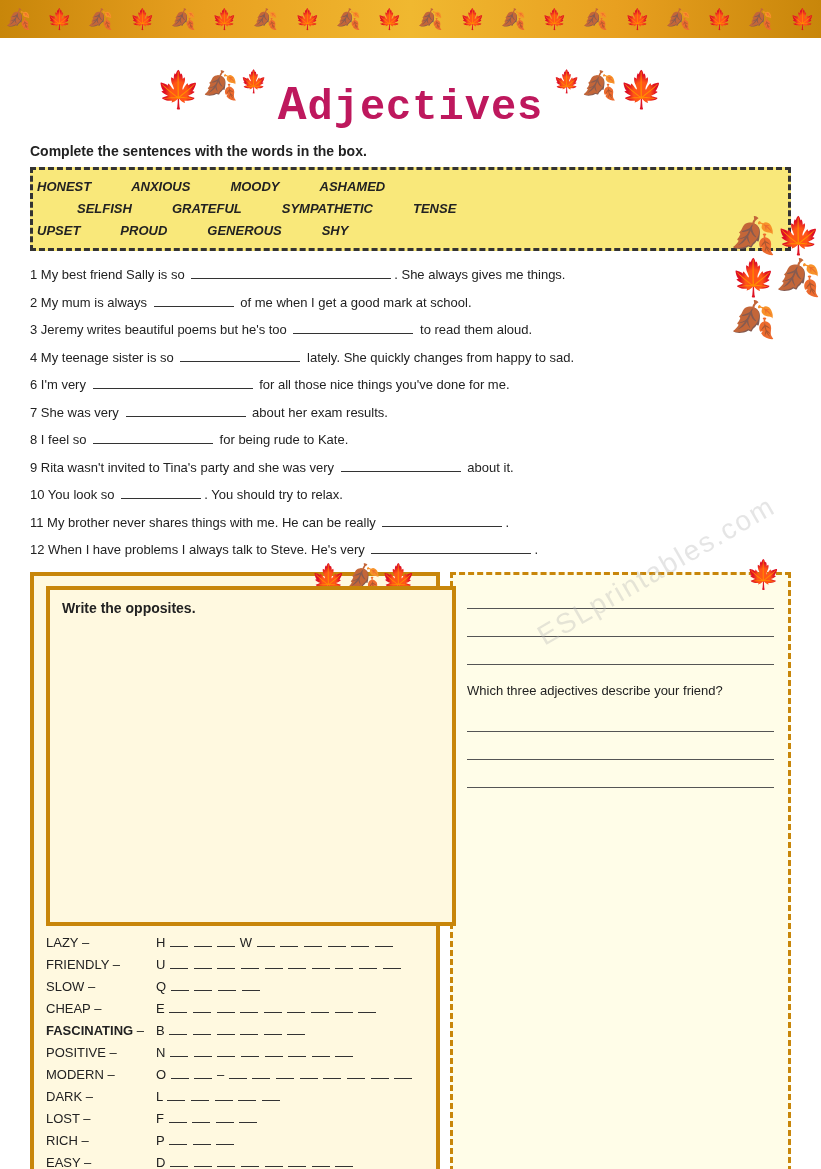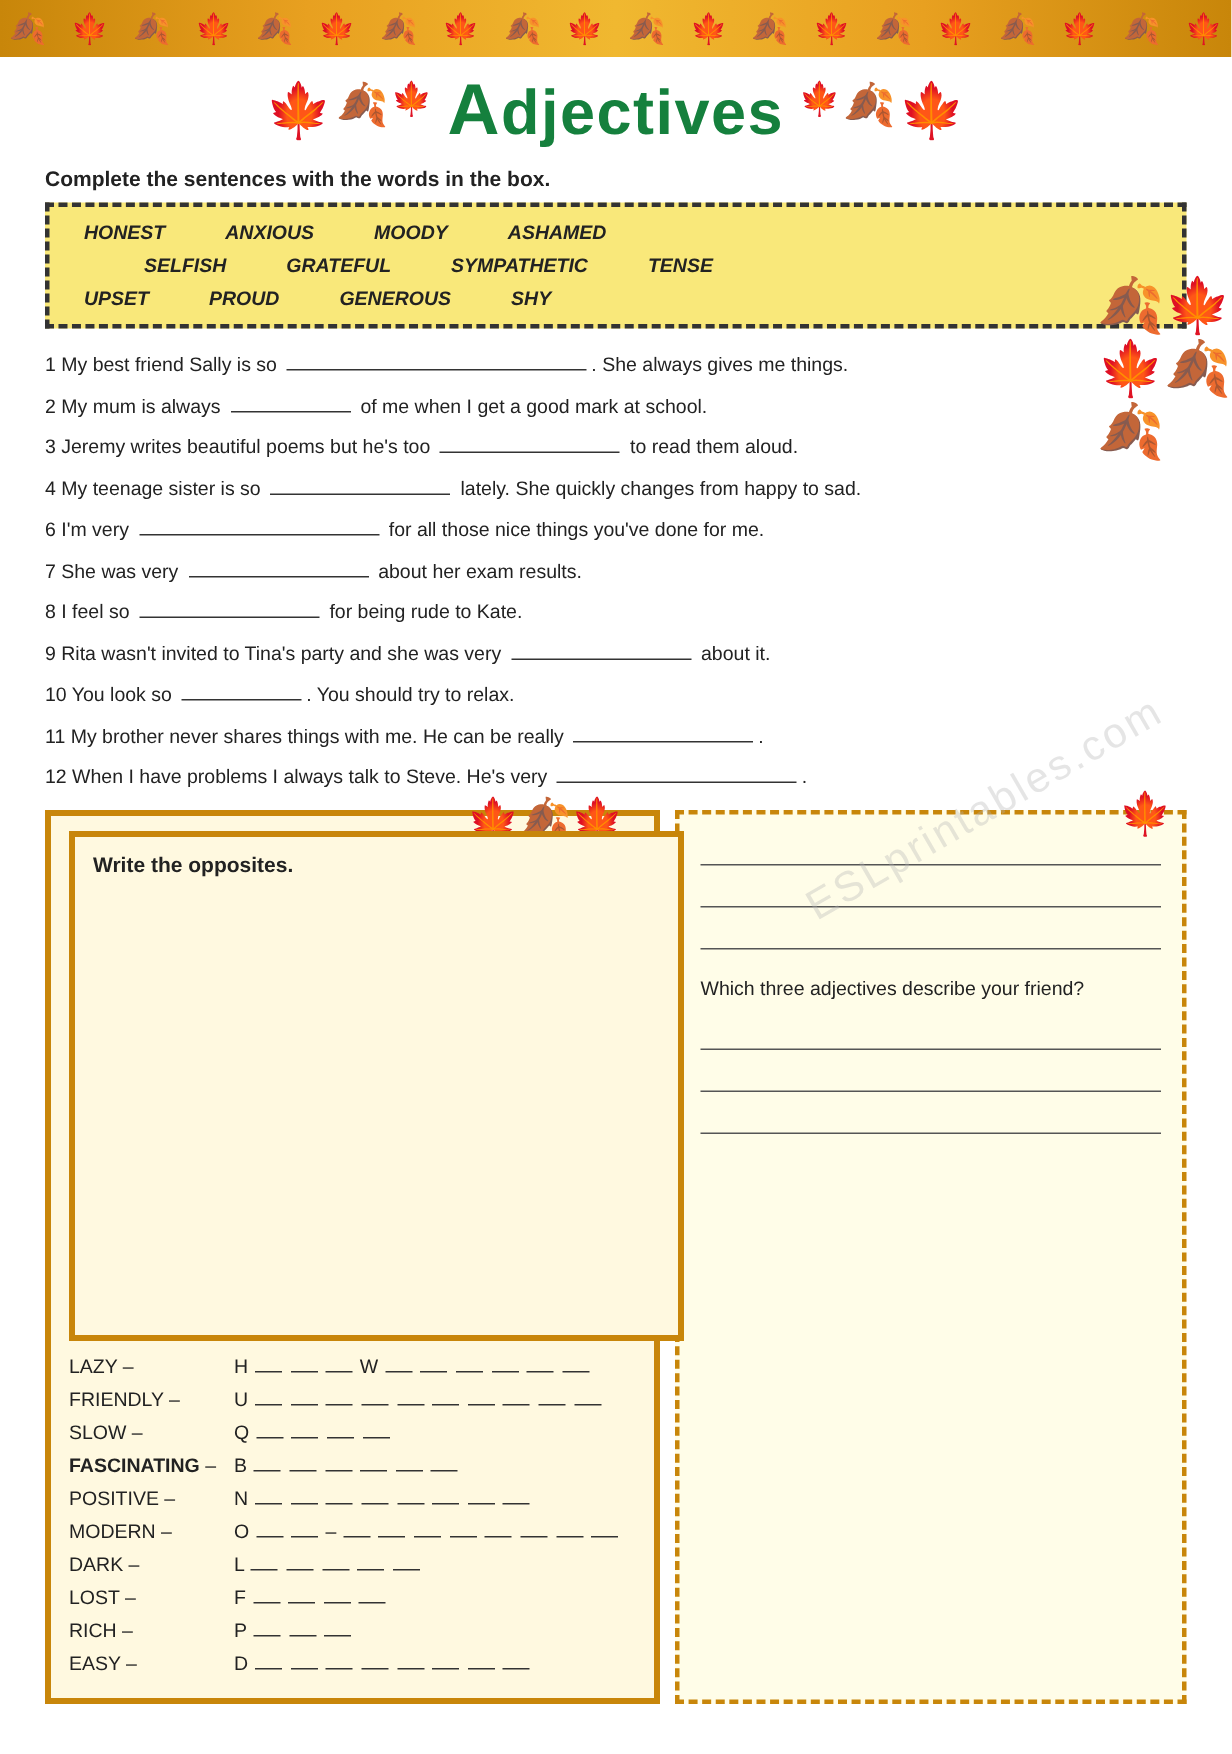--- a/index.html
+++ b/index.html
@@ -52,23 +52,24 @@
       margin-right: 10px;
     }
     .title-leaves-right {
       display: flex;
       gap: 2px;
       margin-left: 10px;
     }
     .title-text {
       font-size: 42px;
       font-weight: bold;
-      font-family: Liberation Sans, sans-serif;
-      color: #15803d;
+      font-family: Liberation Mono, monospace;
+      color: #be185d;
       letter-spacing: 1px;
+      margin-top: 33px;
     }
     .title-text span.cap {
       font-size: 48px;
     }
 
     
     .main-content {
       padding: 8px 30px 10px 30px;
     }
 
@@ -76,21 +77,21 @@
       font-weight: bold;
       font-size: 14px;
       margin-bottom: 8px;
       font-family: Arial, sans-serif;
     }
 
     
     .word-box {
       border: 3px dashed #333;
       background: #f9e87a;
-      padding: 6px 23px;
+      padding: 6px 4px;
       margin-bottom: 14px;
       font-style: italic;
       font-weight: bold;
       font-family: Arial, sans-serif;
       font-size: 13px;
       line-height: 1.7;
     }
     .word-box .word-row {
       display: flex;
       justify-content: flex-start;
@@ -351,20 +352,24 @@
       <div class="opposite-row">
         <span class="opposite-word">FRIENDLY –</span>
         <span class="opposite-hint">U <span class="dash-blank"></span> <span class="dash-blank"></span> <span class="dash-blank"></span> <span class="dash-blank"></span> <span class="dash-blank"></span> <span class="dash-blank"></span> <span class="dash-blank"></span> <span class="dash-blank"></span> <span class="dash-blank"></span> <span class="dash-blank"></span></span>
       </div>
 
       <div class="opposite-row">
         <span class="opposite-word">SLOW –</span>
         <span class="opposite-hint">Q <span class="dash-blank"></span> <span class="dash-blank"></span> <span class="dash-blank"></span> <span class="dash-blank"></span></span>
       </div>
 
+      <div class="opposite-row">
+        <span class="opposite-word">CHEAP –</span>
+        <span class="opposite-hint">E <span class="dash-blank"></span> <span class="dash-blank"></span> <span class="dash-blank"></span> <span class="dash-blank"></span> <span class="dash-blank"></span> <span class="dash-blank"></span> <span class="dash-blank"></span> <span class="dash-blank"></span> <span class="dash-blank"></span></span>
+      </div>
 
       <div class="opposite-row">
         <span class="opposite-word"><strong>FASCINATING</strong> –</span>
         <span class="opposite-hint">B <span class="dash-blank"></span> <span class="dash-blank"></span> <span class="dash-blank"></span> <span class="dash-blank"></span> <span class="dash-blank"></span> <span class="dash-blank"></span></span>
       </div>
 
       <div class="opposite-row">
         <span class="opposite-word">POSITIVE –</span>
         <span class="opposite-hint">N <span class="dash-blank"></span> <span class="dash-blank"></span> <span class="dash-blank"></span> <span class="dash-blank"></span> <span class="dash-blank"></span> <span class="dash-blank"></span> <span class="dash-blank"></span> <span class="dash-blank"></span></span>
       </div>

